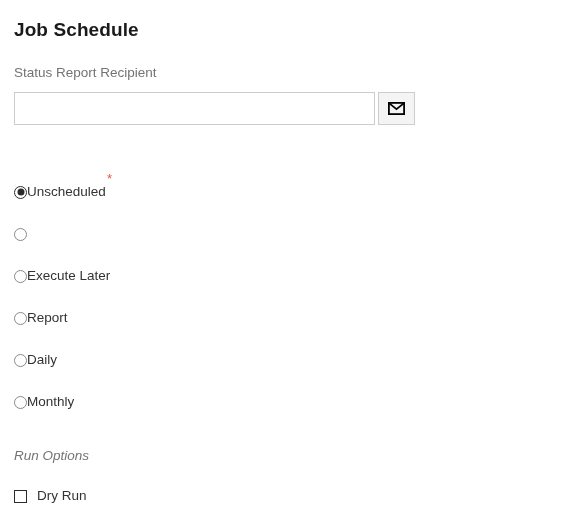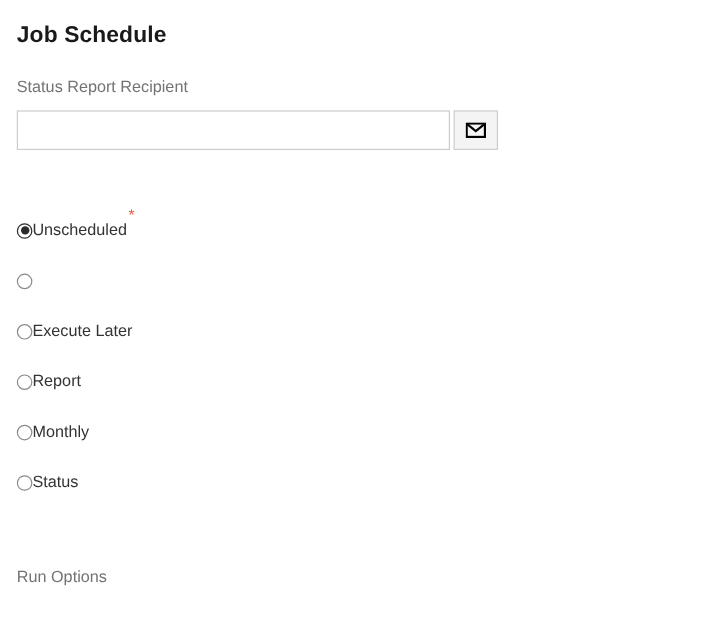--- a/index.html
+++ b/index.html
@@ -35,21 +35,21 @@
   .field-label {
     position: absolute;
     left: 14px;
     font-size: 13.5px;
     font-weight: normal;
     color: #737373;
     line-height: 18px;
   }
   #recipient-label { top: 64px; }
   #schedule-types-label { top: 142px; }
-  #run-options-label { top: 472px; }
+  #run-options-label { top: 447px; font-style: italic; }
 
   
   .input-row {
     position: absolute;
     left: 14px;
     top: 92px;
     width: 401px;
     height: 33px;
   }
   .text-input {
@@ -191,24 +191,28 @@
       <div class="radio-row" style="top: 266px;">
         <span class="radio-mark"></span>
         <span class="radio-label">Execute Later</span>
       </div>
       <div class="radio-row" style="top: 308px;">
         <span class="radio-mark"></span>
         <span class="radio-label">Report</span>
       </div>
       <div class="radio-row" style="top: 350px;">
         <span class="radio-mark"></span>
+        <span class="radio-label">Daily</span>
+      </div>
+      <div class="radio-row" style="top: 392px;">
+        <span class="radio-mark"></span>
         <span class="radio-label">Monthly</span>
       </div>
-      <div class="radio-row" style="top: 392px;">
-        <span class="radio-mark"></span>
-        <span class="radio-label">Status</span>
-      </div>
     </div>
 
   <div class="field-label" id="run-options-label">Run Options</div>
 
+  <div class="checkbox-row">
+    <span class="checkbox-mark"></span>
+    <span class="checkbox-label">Dry Run</span>
+  </div>
 
 </div>
 
 </body></html>

